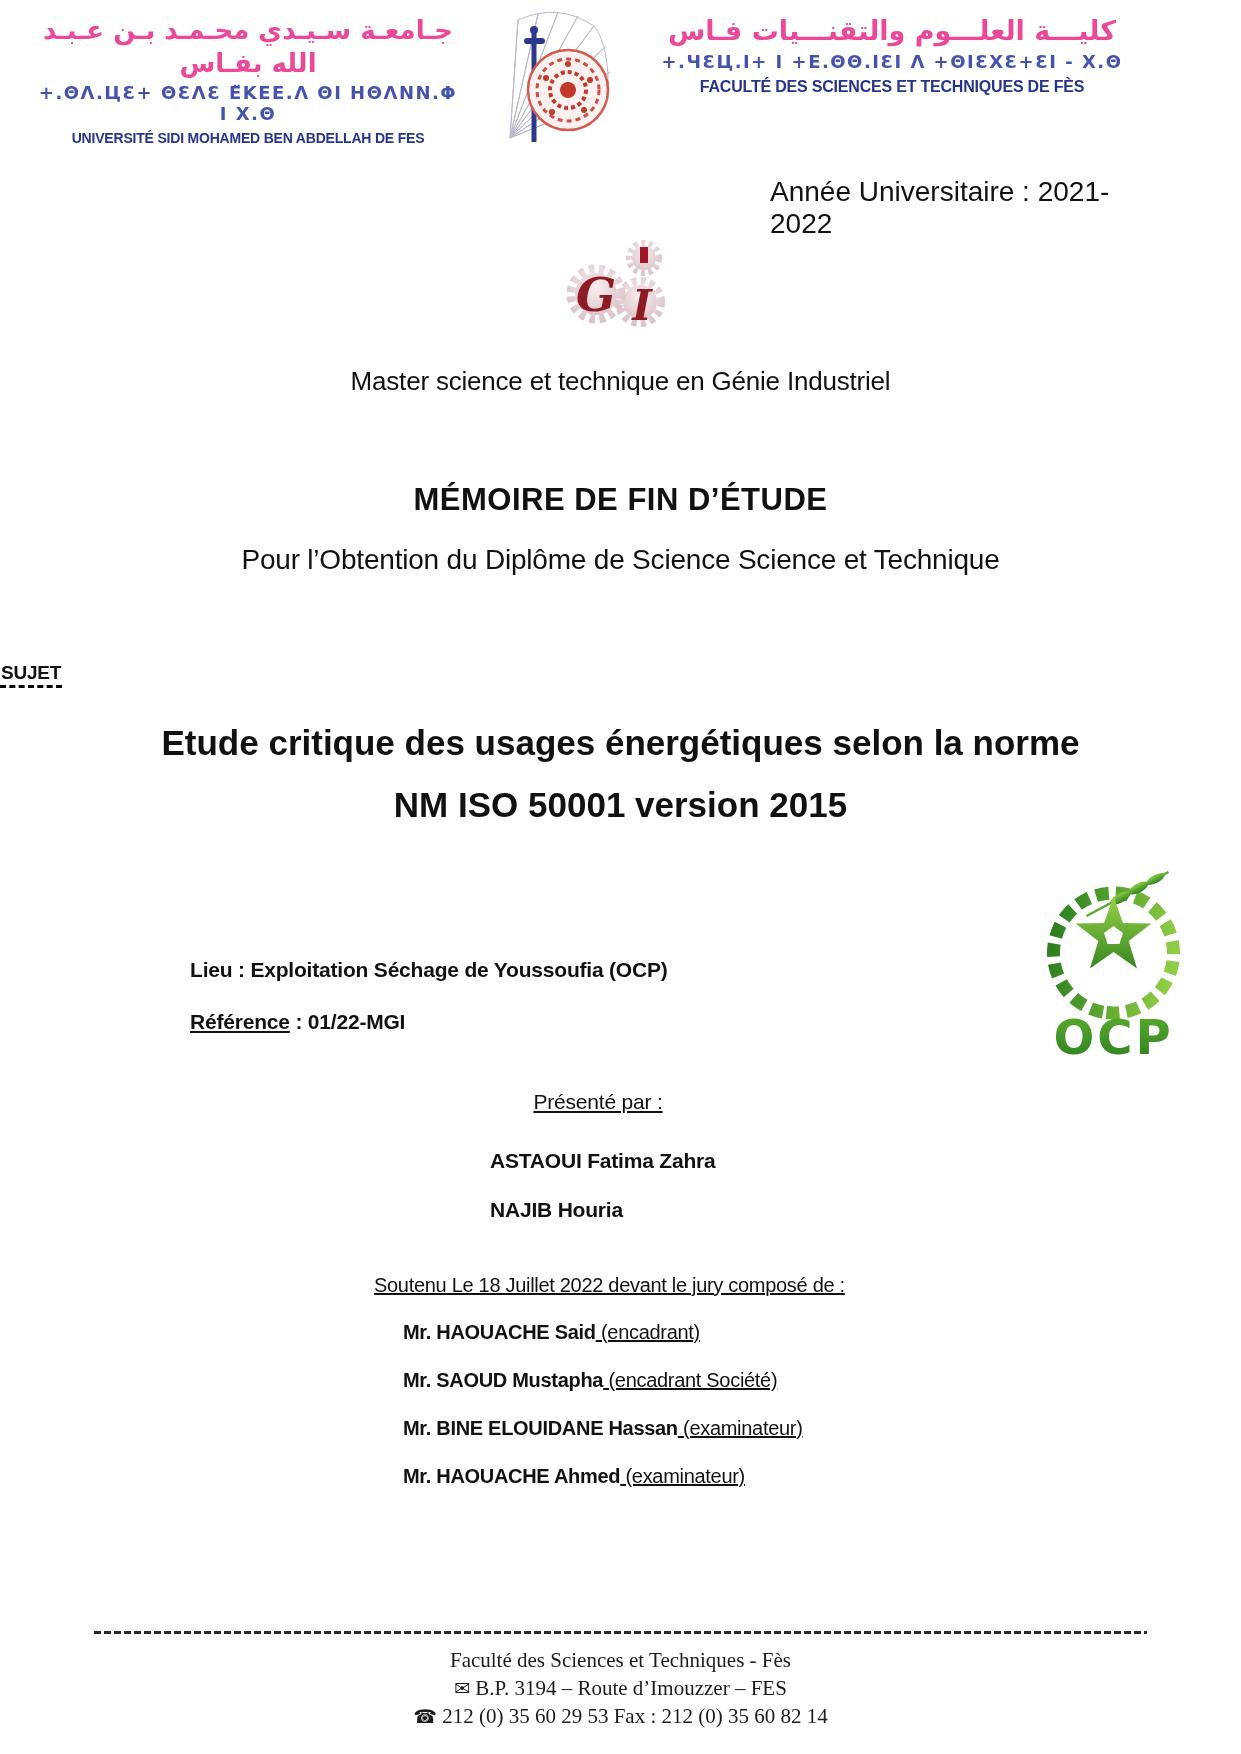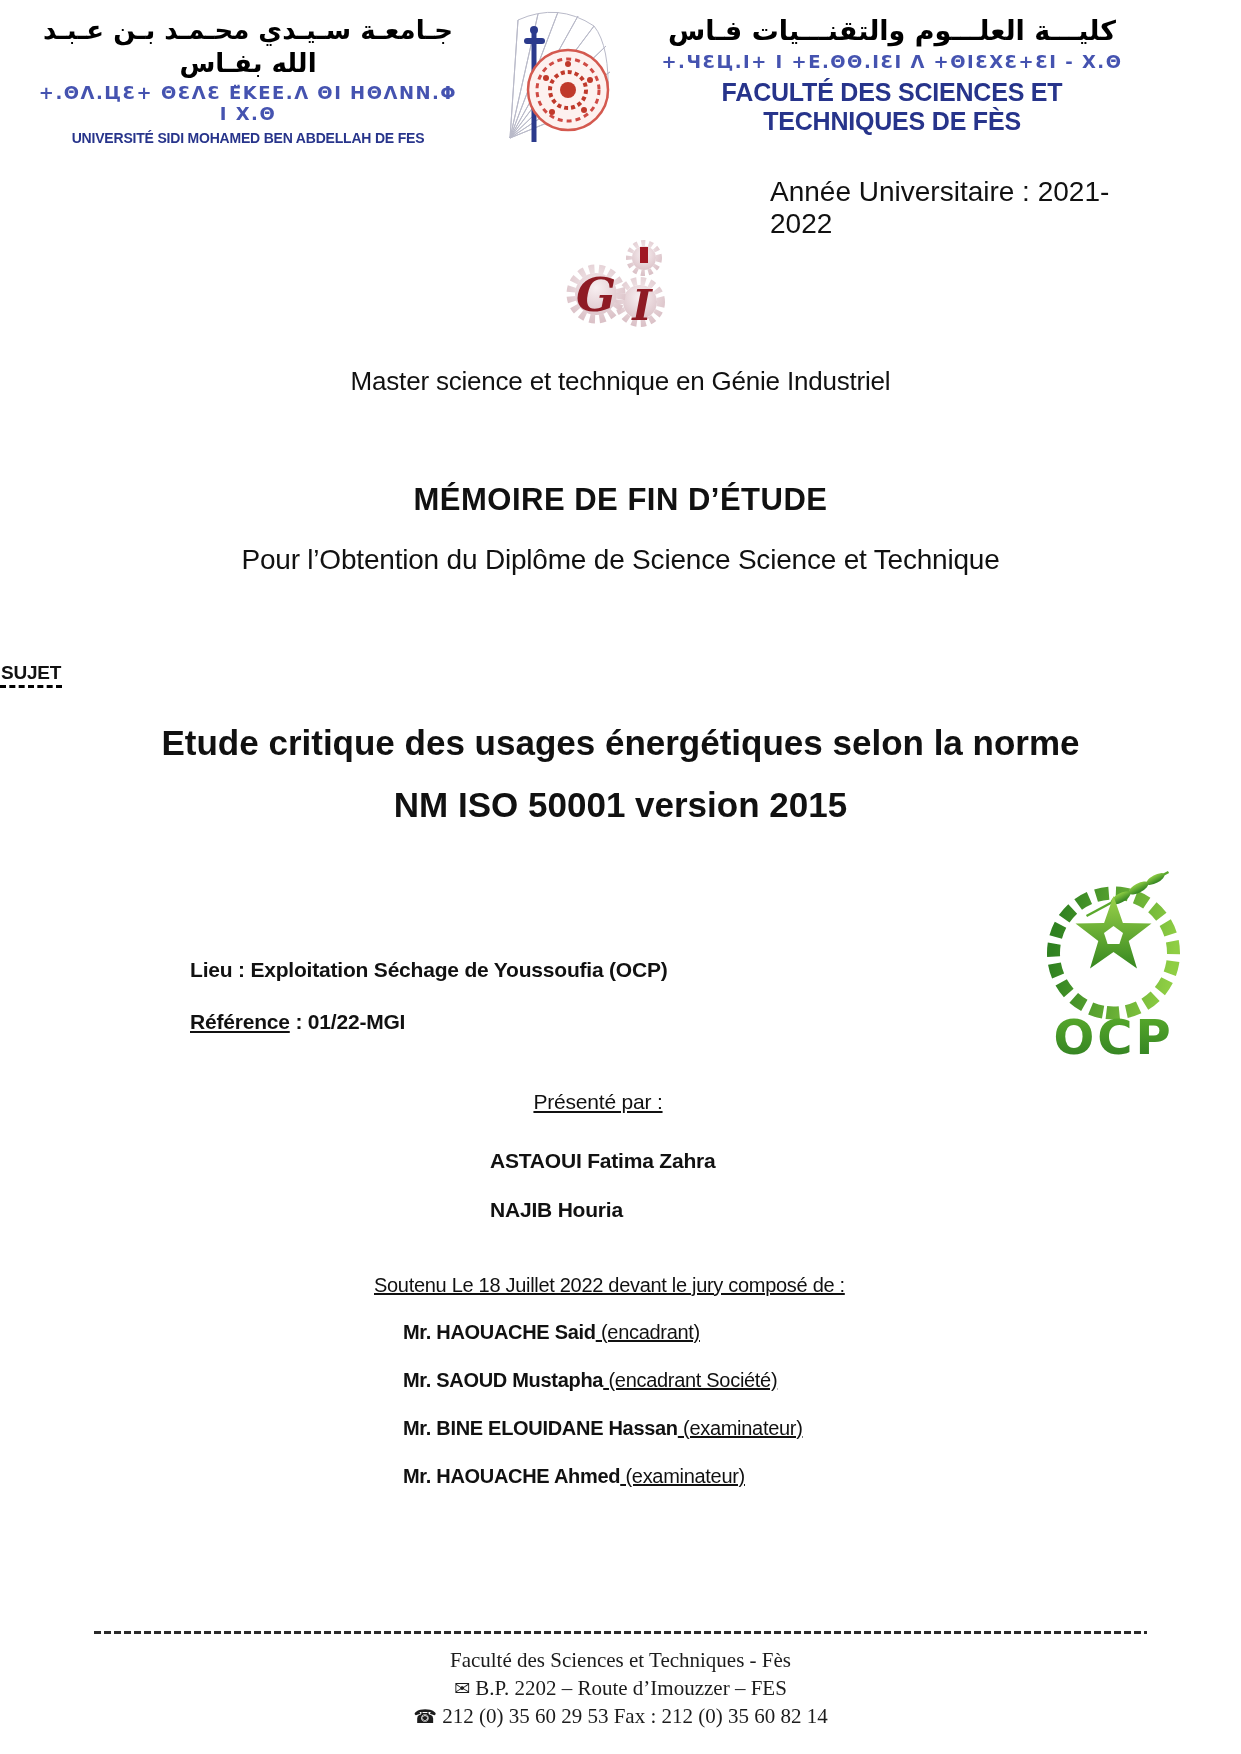--- a/index.html
+++ b/index.html
@@ -5,25 +5,25 @@
   html,body{margin:0;padding:0;background:#888;}
   .page{
     position:relative; width:1241px; height:1754px; margin:0 auto;
     background:#ffffff; color:#111;
     font-family:"Liberation Sans", sans-serif;
     letter-spacing:-0.2px; overflow:hidden;
   }
   
   .hdr-left{position:absolute; top:14px; left:36px; width:424px; text-align:center;}
   .hdr-right{position:absolute; top:14px; left:648px; width:488px; text-align:center;}
-  .hdr-ar{font-family:"DejaVu Sans", sans-serif; font-weight:bold; color:#000000; font-size:26px; line-height:1.25;}
+  .hdr-ar{font-family:"DejaVu Sans", sans-serif; font-weight:bold; color:#ec4899; font-size:26px; line-height:1.25;}
   .hdr-right .hdr-ar{font-size:27px;}
   .hdr-tif{color:#4553b0; font-weight:bold; font-size:18px; letter-spacing:1.5px; margin-top:3px; font-family:"DejaVu Sans", sans-serif;}
   .hdr-lat{color:#27348b; font-weight:bold; font-size:14px; margin-top:6px;}
-  .hdr-right .hdr-lat{font-size:25px;}
+  .hdr-right .hdr-lat{font-size:16px;}
   .emblem{position:absolute; left:480px; top:2px;}
   .annee{position:absolute; top:176px; left:770px; width:400px; font-size:28px; font-weight:normal; letter-spacing:0;}
   
   .gi-logo{position:absolute; left:556px; top:232px;}
   .ocp-logo{position:absolute; left:1036px; top:858px;}
   
   .program{position:absolute; top:366px; left:0; width:100%; text-align:center; font-size:26px;}
   .memoire{position:absolute; top:482px; left:0; width:100%; text-align:center; font-size:31px; font-weight:bold; letter-spacing:0.5px;}
   .obtention{position:absolute; top:544px; left:0; width:100%; text-align:center; font-size:28px;}
   .sujet{position:absolute; top:662px; left:0; width:100%; text-align:left; font-size:19px; font-weight:bold;}
@@ -169,21 +169,21 @@
     <div><span class="name">Mr. SAOUD Mustapha</span><span class="role"> (encadrant Société)</span></div>
     <div><span class="name">Mr. BINE ELOUIDANE Hassan</span><span class="role"> (examinateur)</span></div>
     <div><span class="name">Mr. HAOUACHE Ahmed</span><span class="role"> (examinateur)</span></div>
   </div>
 
   <div class="footer-sep"></div>
   <div class="footer">
     <div>Faculté des Sciences et Techniques -  Fès</div>
     <div>
       <span class="icon">✉</span>
-      <span>B.P. 2202 – Route d’Imouzzer – FES</span>
+      <span>B.P. 3194 – Route d’Imouzzer – FES</span>
     </div>
     <div>
       <span class="icon">☎</span>
       <span>212 (0) 35 60 29 53  Fax : 212 (0) 35 60 82 14</span>
     </div>
   </div>
 
 </div>
 
 </body></html>

